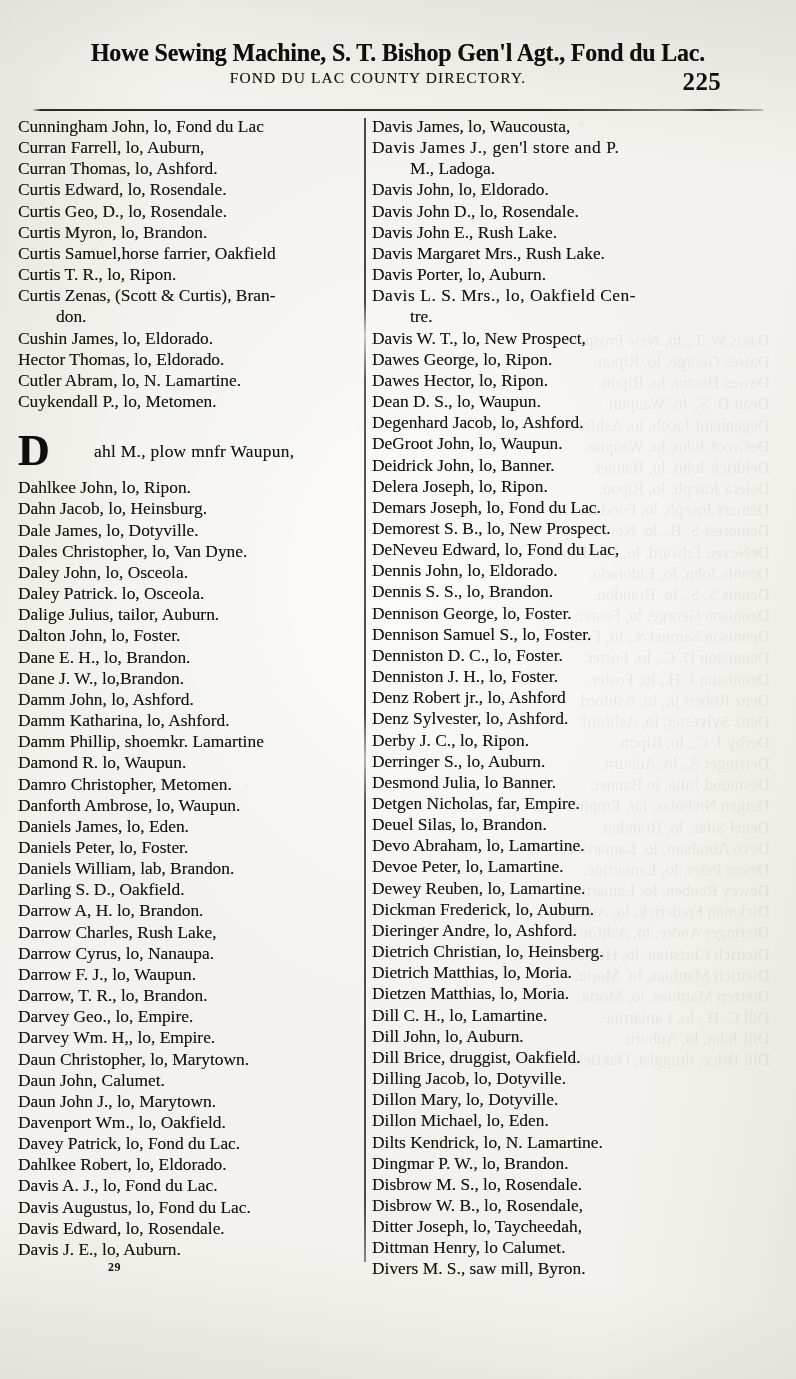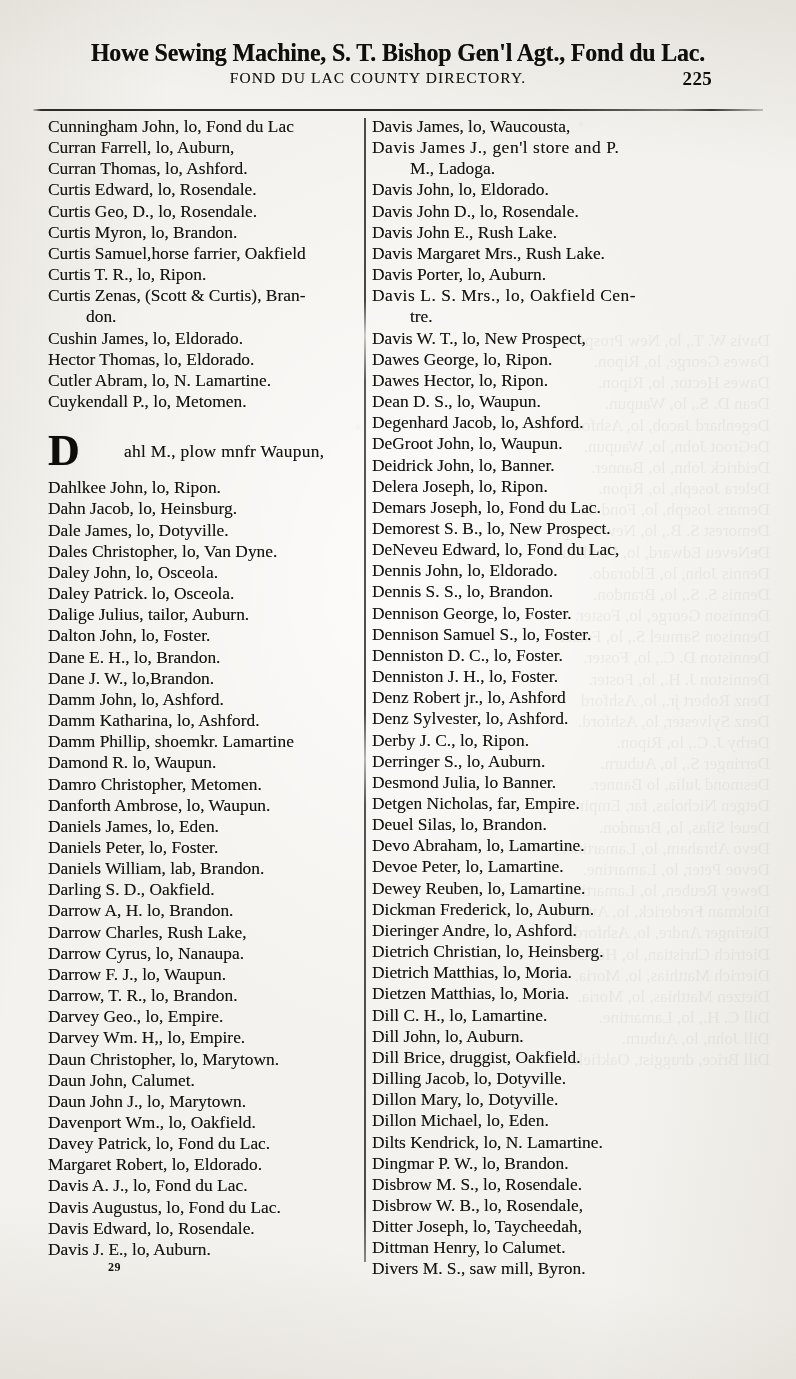--- a/index.html
+++ b/index.html
@@ -74,23 +74,23 @@
     text-align: center;
     font-size: 15.5px;
     letter-spacing: 1.1px;
     color: #17160f;
     padding-right: 40px;
     text-shadow: 0 0 0.5px rgba(0,0,0,0.4);
   }
 
   #page-number {
     position: absolute;
-    right: 84px;
+    right: 75px;
     top: -1px;
-    font-size: 19px;
+    font-size: 25px;
     font-weight: bold;
     color: #100f0b;
     letter-spacing: 0.3px;
   }
 
   #header-rule {
     position: absolute;
     left: 33px;
     right: 33px;
     top: 109px;
@@ -114,21 +114,21 @@
   }
 
   .column {
     position: absolute;
     top: 0;
     font-size: 17.4px;
     line-height: 21.15px;
     color: #14130e;
   }
 
-  #col-left  { left: 48px;  width: 334px; }
+  #col-left  { left: 18px;  width: 334px; }
   #col-right { left: 372px; width: 336px; }
 
   #column-rule {
     position: absolute;
     left: 364px;
     top: 2px;
     width: 1.6px;
     height: 1144px;
     background: linear-gradient(180deg,
         rgba(30,28,22,0.78) 0%,
@@ -283,21 +283,21 @@
         <div class="entry">Darrow Cyrus, lo, Nanaupa.</div>
         <div class="entry">Darrow F. J., lo, Waupun.</div>
         <div class="entry">Darrow, T. R., lo, Brandon.</div>
         <div class="entry">Darvey Geo., lo, Empire.</div>
         <div class="entry">Darvey Wm. H,, lo, Empire.</div>
         <div class="entry">Daun Christopher, lo, Marytown.</div>
         <div class="entry">Daun John, Calumet.</div>
         <div class="entry">Daun John J., lo, Marytown.</div>
         <div class="entry">Davenport Wm., lo, Oakfield.</div>
         <div class="entry">Davey Patrick, lo, Fond du Lac.</div>
-        <div class="entry">Margaret Robert, lo, Eldorado.</div>
+        <div class="entry">Dahlkee Robert, lo, Eldorado.</div>
         <div class="entry">Davis A. J., lo, Fond du Lac.</div>
         <div class="entry">Davis Augustus, lo, Fond du Lac.</div>
         <div class="entry">Davis Edward, lo, Rosendale.</div>
         <div class="entry">Davis J. E., lo, Auburn.</div>
       </div>
     <div id="col-right" class="column">
         <div class="entry">Davis James, lo, Waucousta,</div>
         <div class="entry spread">Davis James J., gen'l store and P.</div>
         <div class="entry cont">M., Ladoga.</div>
         <div class="entry">Davis John, lo, Eldorado.</div>

